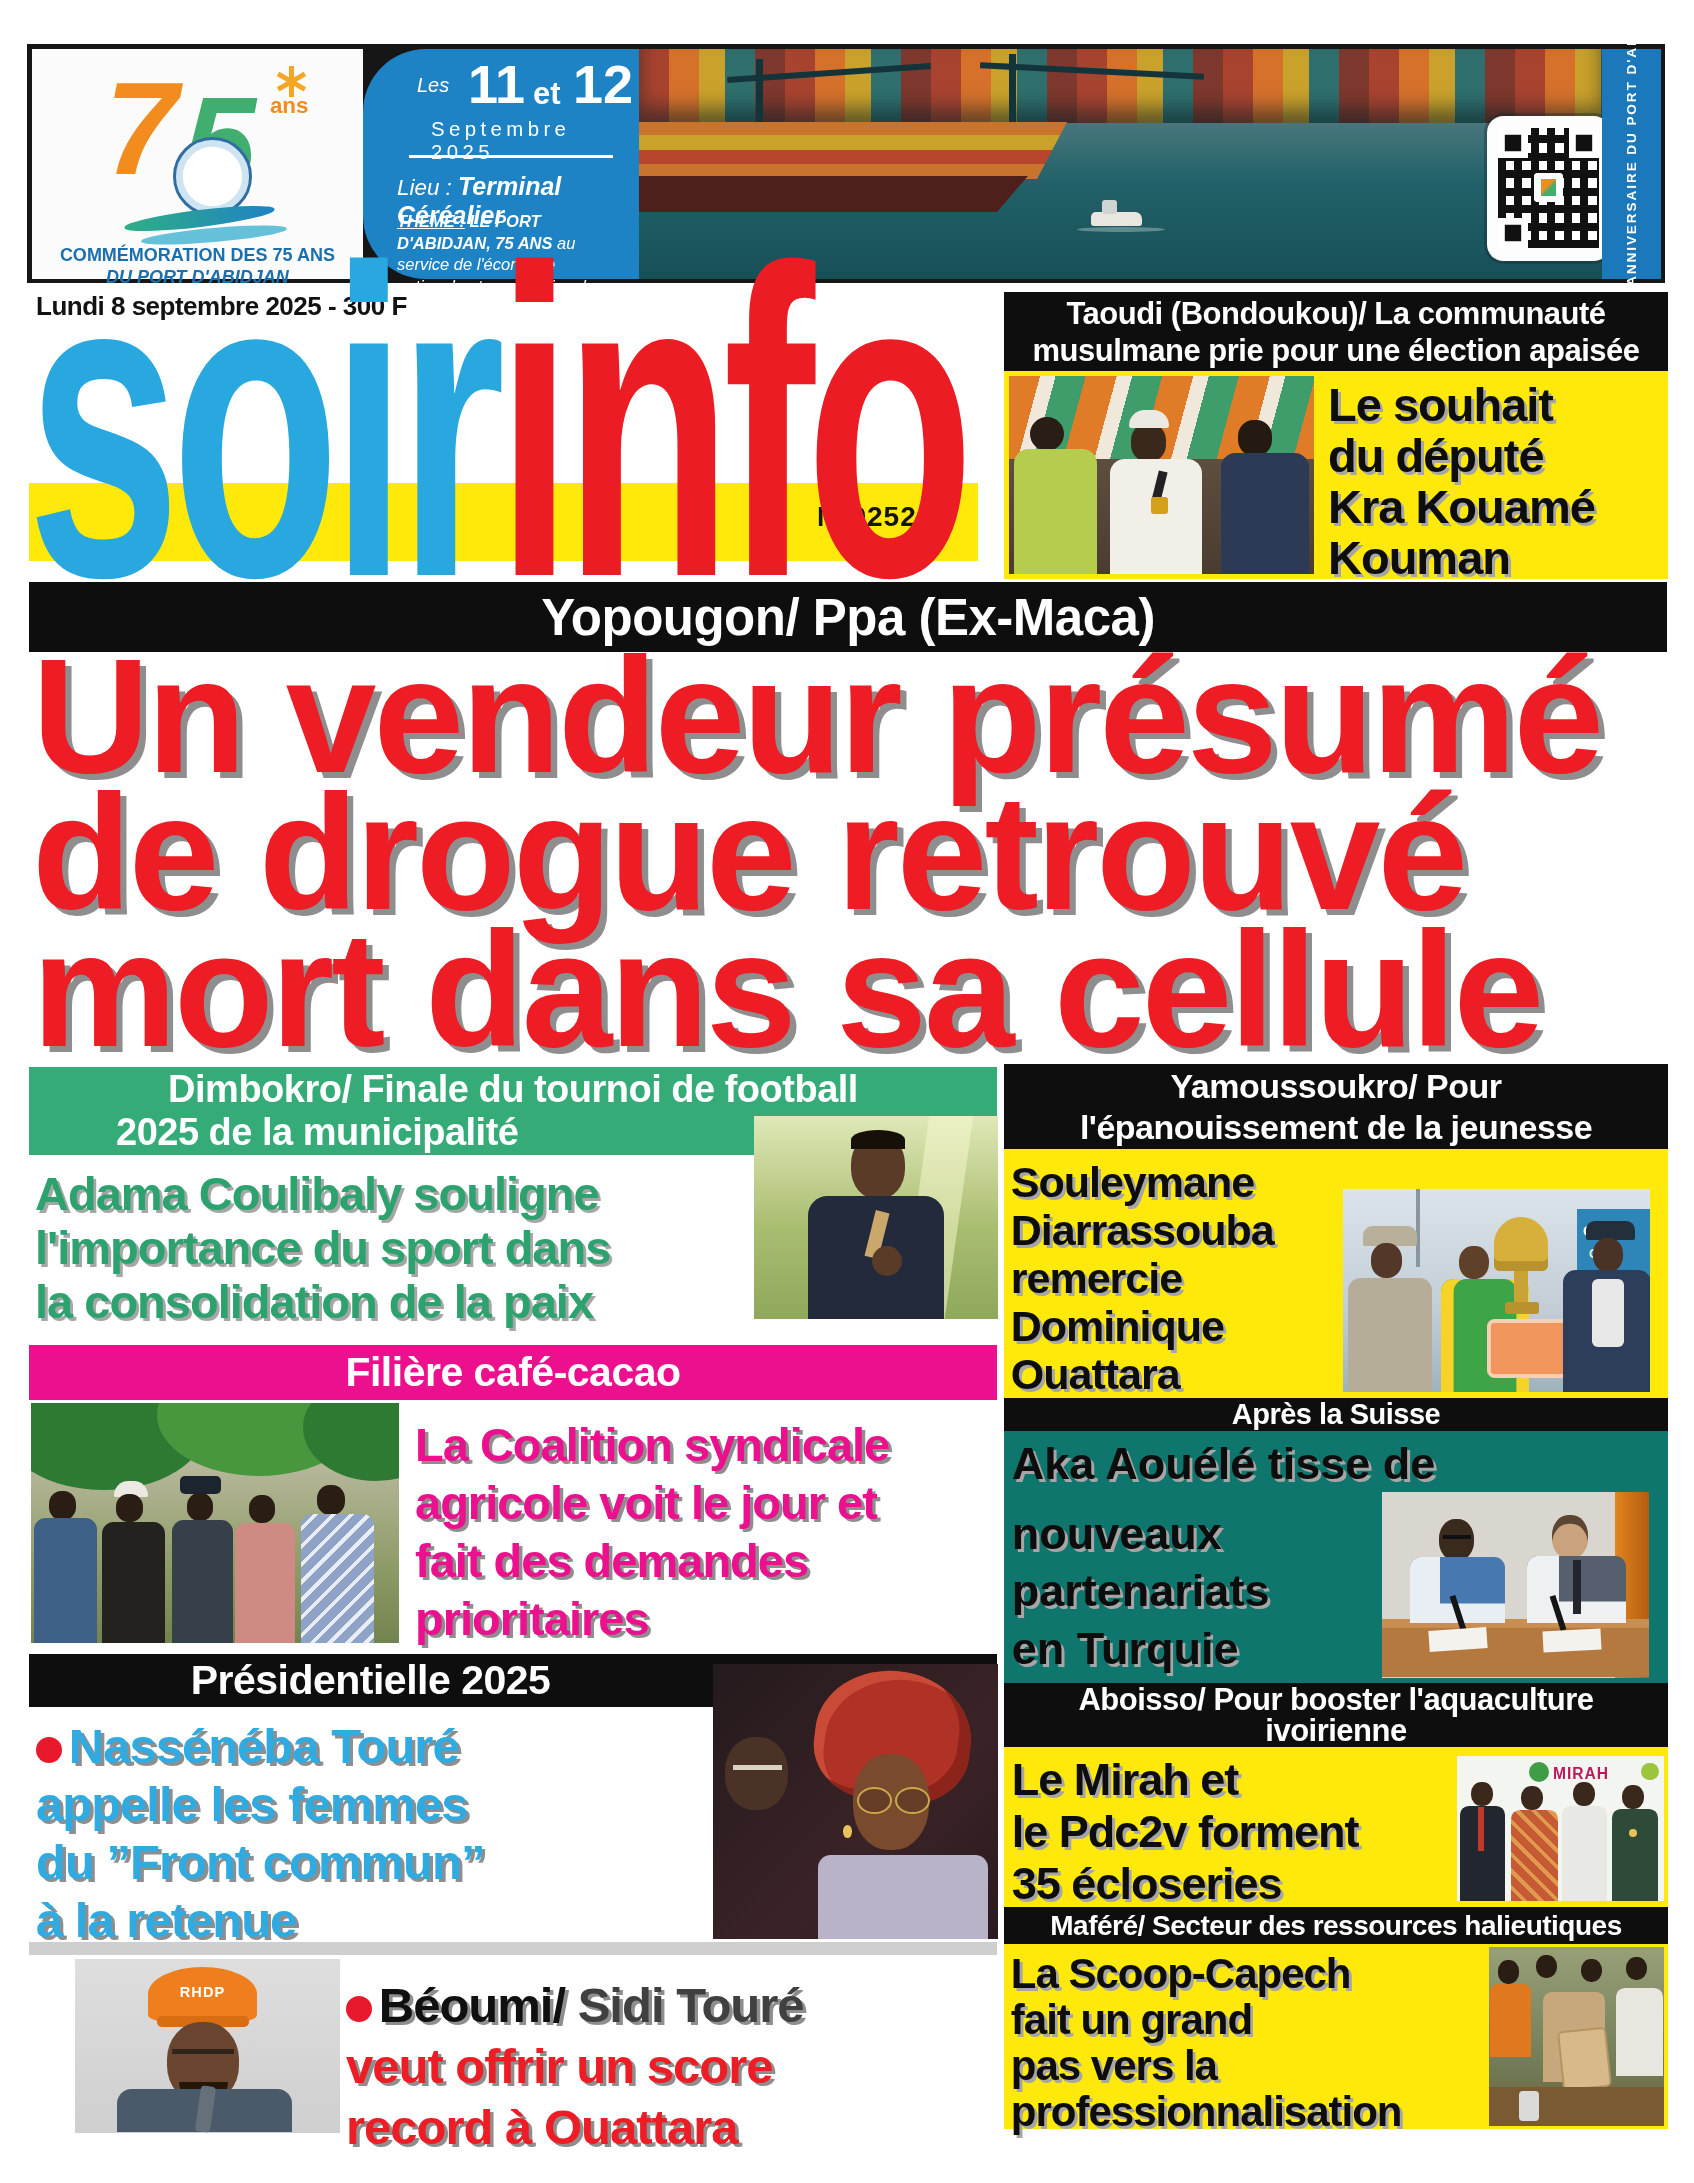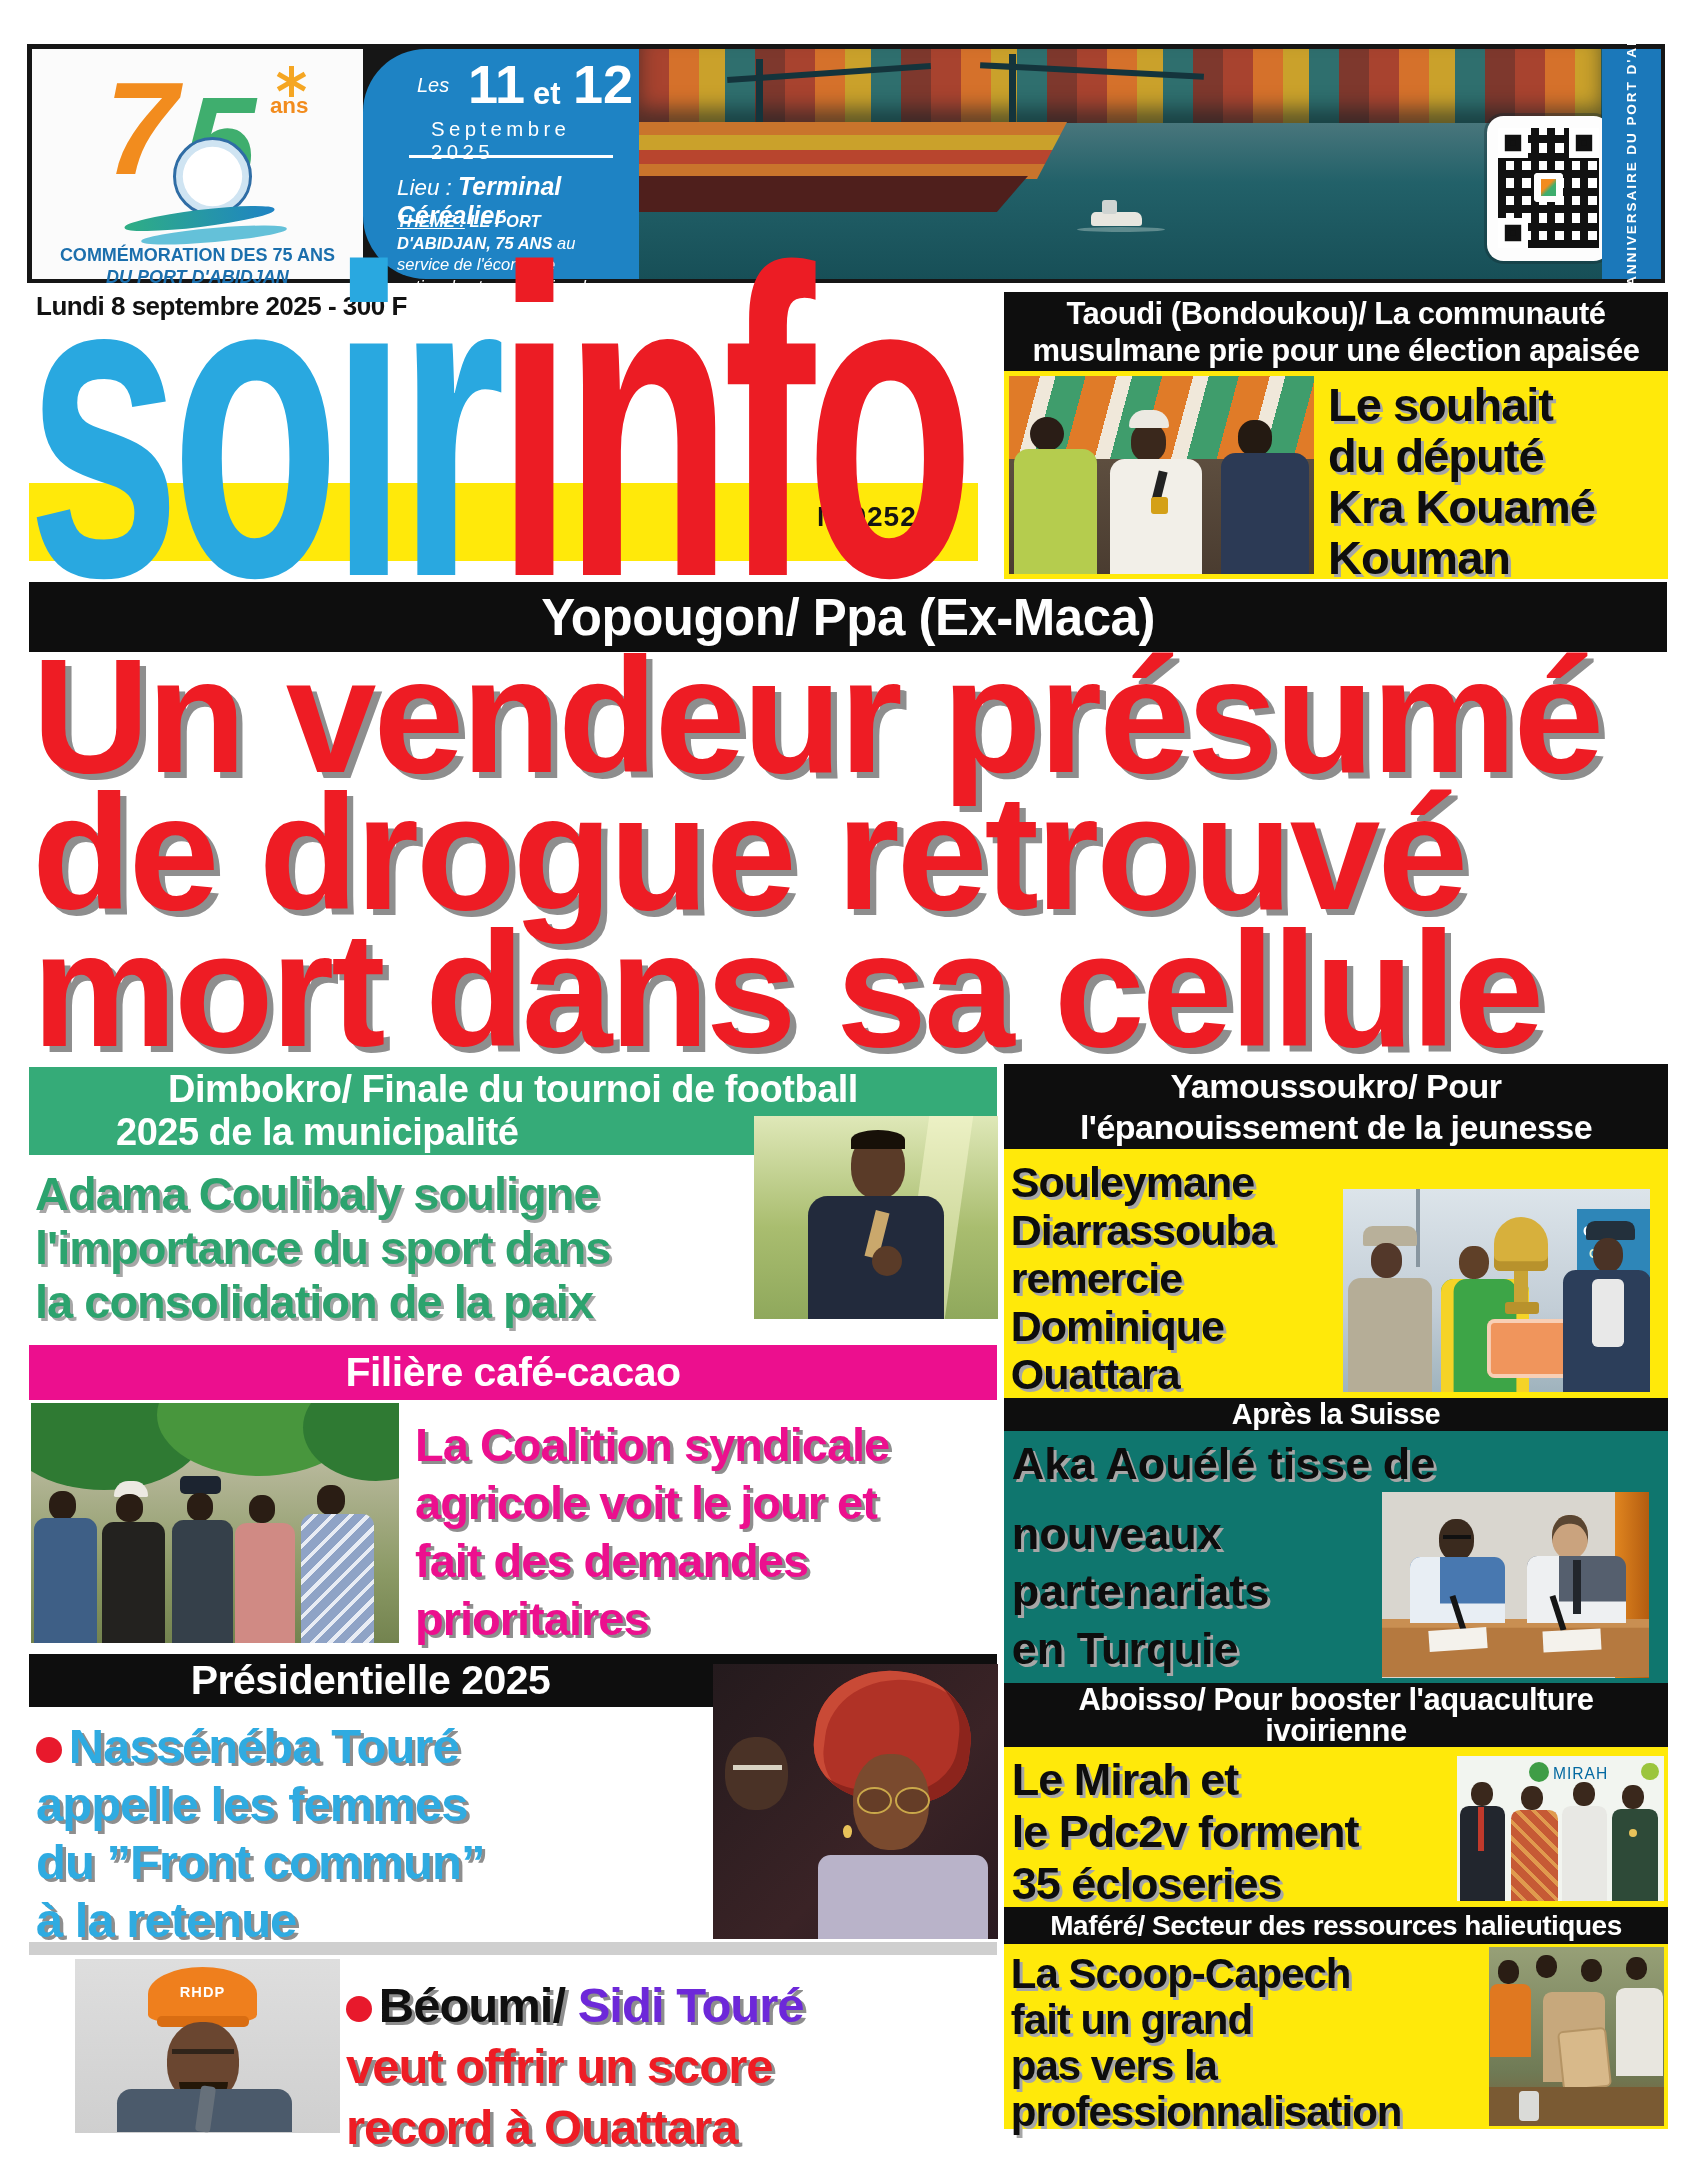--- a/index.html
+++ b/index.html
@@ -219,21 +219,21 @@
     <div class="s" style="left:82px;top:57px;width:92px;height:10.7px;border-radius:4.9px;background:#d96d12;"></div>
     <div class="s" style="left:73px;top:25px;width:109px;text-align:center;color:#fff;font-size:14.6px;font-weight:800;letter-spacing:1px;">RHDP</div>
     <div class="s" style="left:92px;top:63px;width:72px;height:81px;border-radius:46%;background:#6a4630;"></div>
     <div class="s" style="left:97px;top:90px;width:62px;height:4.9px;background:#30241a;"></div>
     <div class="s" style="left:104px;top:123px;width:49px;height:23.4px;border-radius:0 0 24px 24px;background:#241708;"></div>
     <div class="s" style="left:42px;top:130px;width:175px;height:43px;border-radius:14.6px 14.6px 0 0;background:#4b5a6b;"></div>
     <div class="s" style="left:123px;top:127px;width:14.6px;height:46px;background:#66707a;transform:rotate(8deg);border-radius:3.9px;"></div>
   </div>
   <div class="hl" style="position:absolute;left:346px;top:1975px;font-size:49px;line-height:61px;">
     <div>
-      <span class="bullet"></span><span style="color:#101010;text-shadow:3.4px 3.4px 0 #8e8e8e;margin-right:12.6px;">Béoumi/</span><span style="color:#6d28d9;text-shadow:3.4px 3.4px 0 #8e8e8e;">Sidi Touré</span>
+      <span class="bullet"></span><span style="color:#101010;text-shadow:3.4px 3.4px 0 #8e8e8e;margin-right:12.6px;">Béoumi/</span><span style="color:#404040;text-shadow:3.4px 3.4px 0 #8e8e8e;">Sidi Touré</span>
     </div>
     <div class="shgray" style="color:#ee1c24;">veut offrir un score</div>
     <div class="shgray" style="color:#ee1c24;">record à Ouattara</div>
   </div>
 
   <div class="kick" style="left:1004px;top:1064px;width:664px;height:85px;font-size:34px;line-height:41px;">
     <div>Yamoussoukro/ Pour</div>
     <div>l'épanouissement de la jeunesse</div>
   </div>
   <div class="abs" style="left:1004px;top:1149px;width:664px;height:249px;background:#ffe90a;">
@@ -300,21 +300,21 @@
     <div>ivoirienne</div>
   </div>
   <div class="abs" style="left:1004px;top:1747px;width:664px;height:160px;background:#ffe90a;">
     <div class="hl" style="position:absolute;left:7.8px;top:6.8px;font-size:45px;line-height:52px;color:#0d0d0d;">
       <div class="shsoft">Le Mirah et</div>
       <div class="shsoft">le Pdc2v forment</div>
       <div class="shsoft">35 écloseries</div>
     </div>
     <div class="ph" style="left:453px;top:8.8px;width:207px;height:145px;background:#f2f5f0;">
       <div class="s" style="left:72px;top:5.8px;width:20.4px;height:20.4px;border-radius:50%;background:#3f9d46;"></div>
-      <span class="s" style="left:96px;top:8.8px;font-size:15.6px;font-weight:400;color:#0369a1;letter-spacing:1px;">MIRAH</span>
+      <span class="s" style="left:96px;top:8.8px;font-size:15.6px;font-weight:700;color:#be185d;letter-spacing:1px;">MIRAH</span>
       <div class="s" style="left:184px;top:6.8px;width:17.5px;height:17.5px;border-radius:50%;background:#9bc53d;"></div>
       <div class="s" style="left:13.6px;top:26px;width:22.4px;height:24px;border-radius:46%;background:#3a281c;"></div>
       <div class="s" style="left:2.9px;top:50px;width:45px;height:95px;border-radius:8.8px 8.8px 0 0;background:#22262e;"></div>
       <div class="s" style="left:21.4px;top:51px;width:5.8px;height:44px;background:#c0392b;"></div>
       <div class="s" style="left:64px;top:30px;width:22.4px;height:24px;border-radius:46%;background:#3a281c;"></div>
       <div class="s" style="left:54px;top:54px;width:47px;height:91px;border-radius:8.8px 8.8px 0 0;
                   background:repeating-linear-gradient(45deg,#c65a35 0 7.8px,#e09a4e 7.8px 11.7px);"></div>
       <div class="s" style="left:116px;top:26px;width:22.4px;height:24px;border-radius:46%;background:#3a281c;"></div>
       <div class="s" style="left:105px;top:50px;width:45px;height:95px;border-radius:8.8px 8.8px 0 0;background:#e8e8e4;"></div>
       <div class="s" style="left:165px;top:29px;width:22.4px;height:24px;border-radius:46%;background:#3a281c;"></div>

